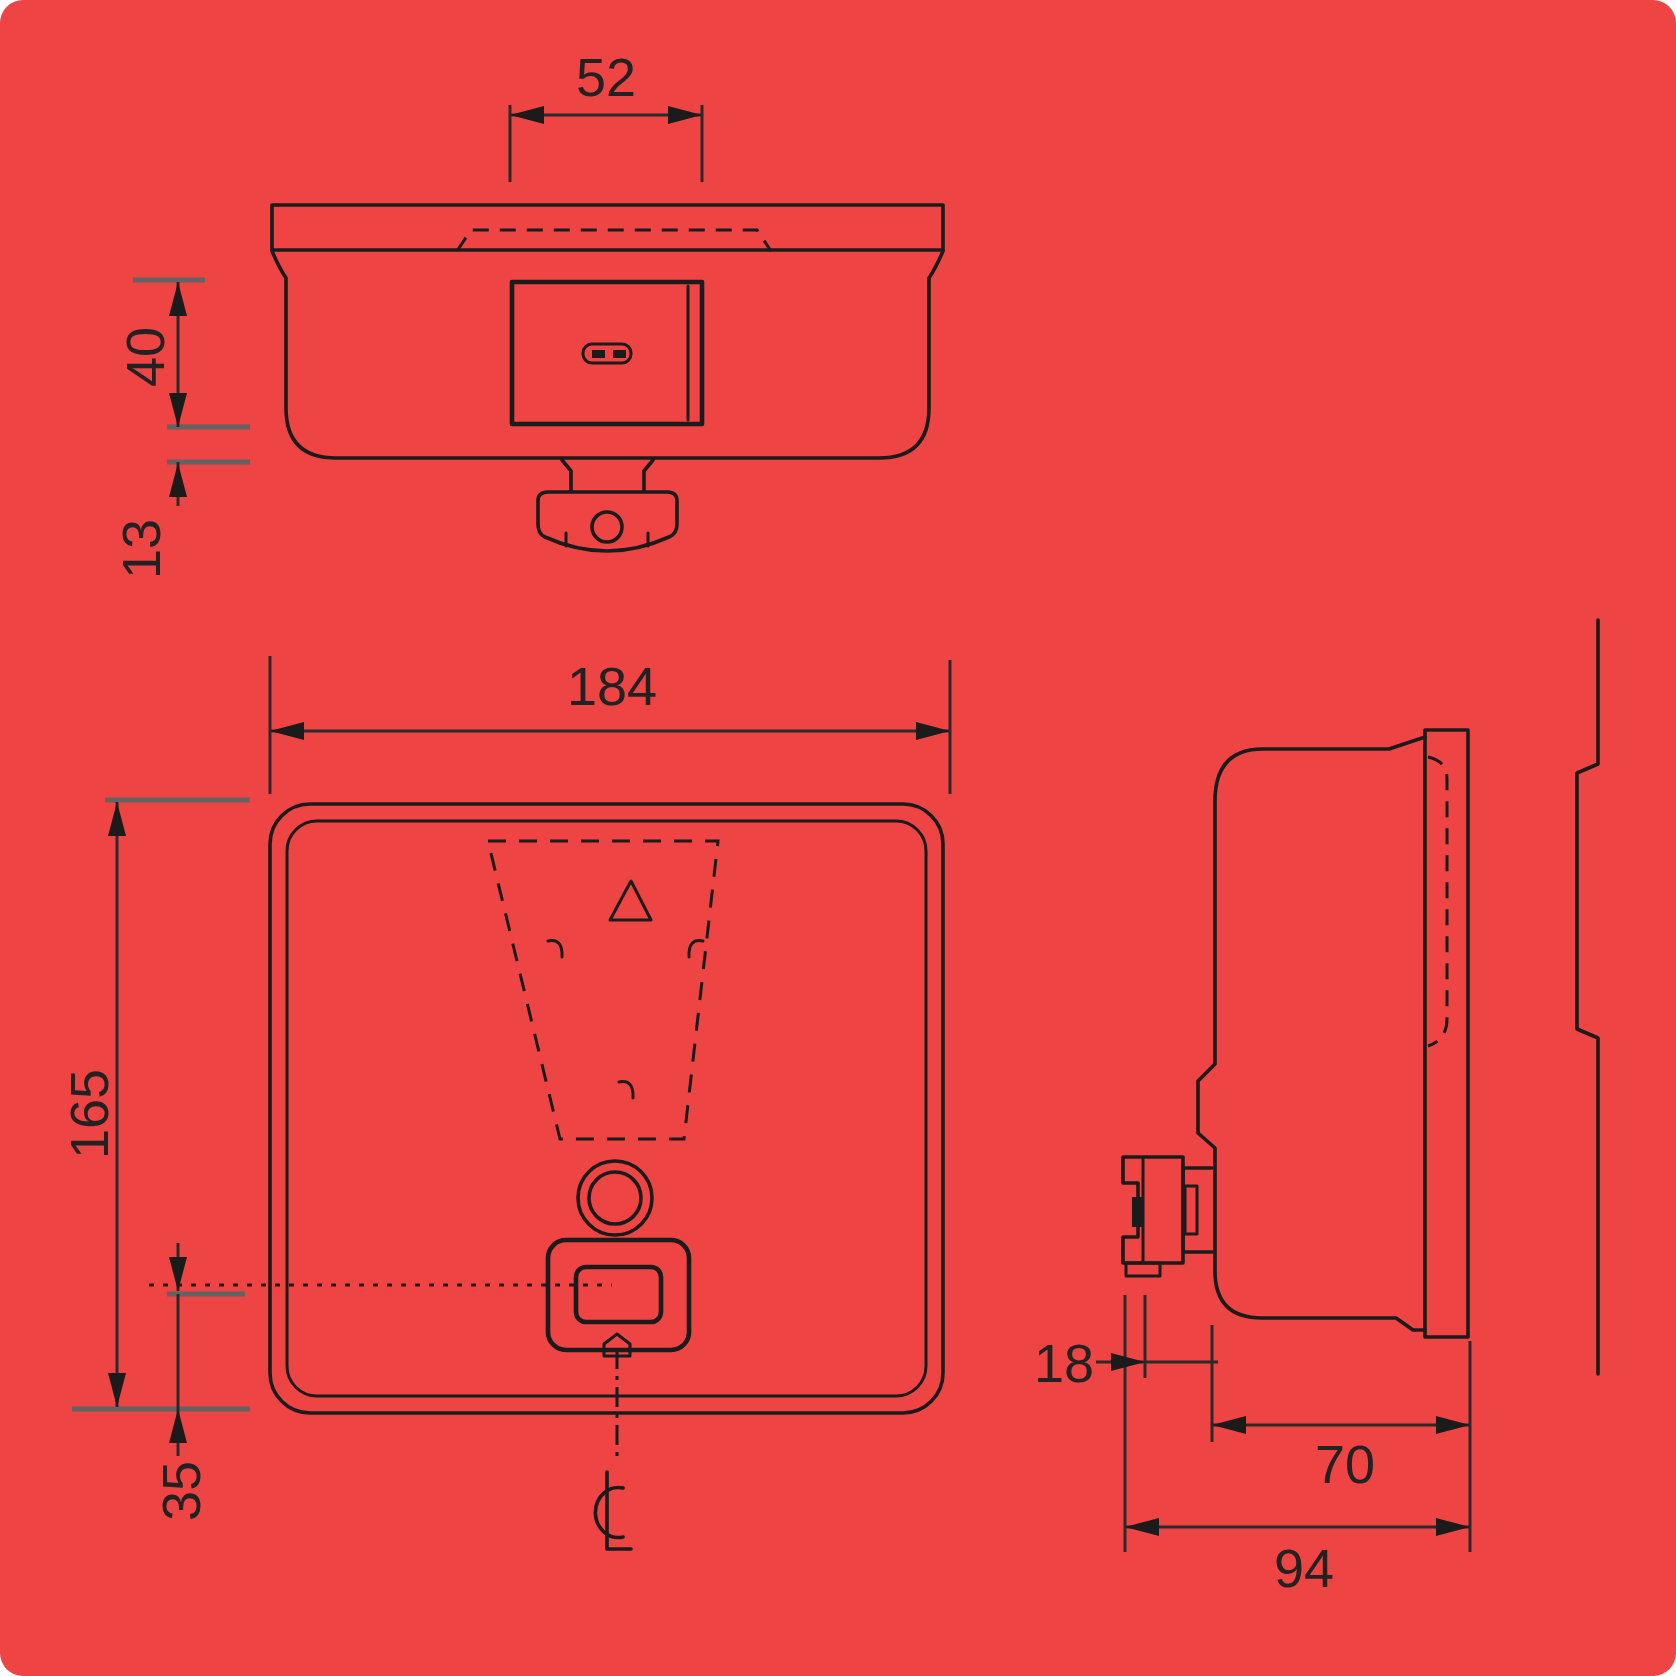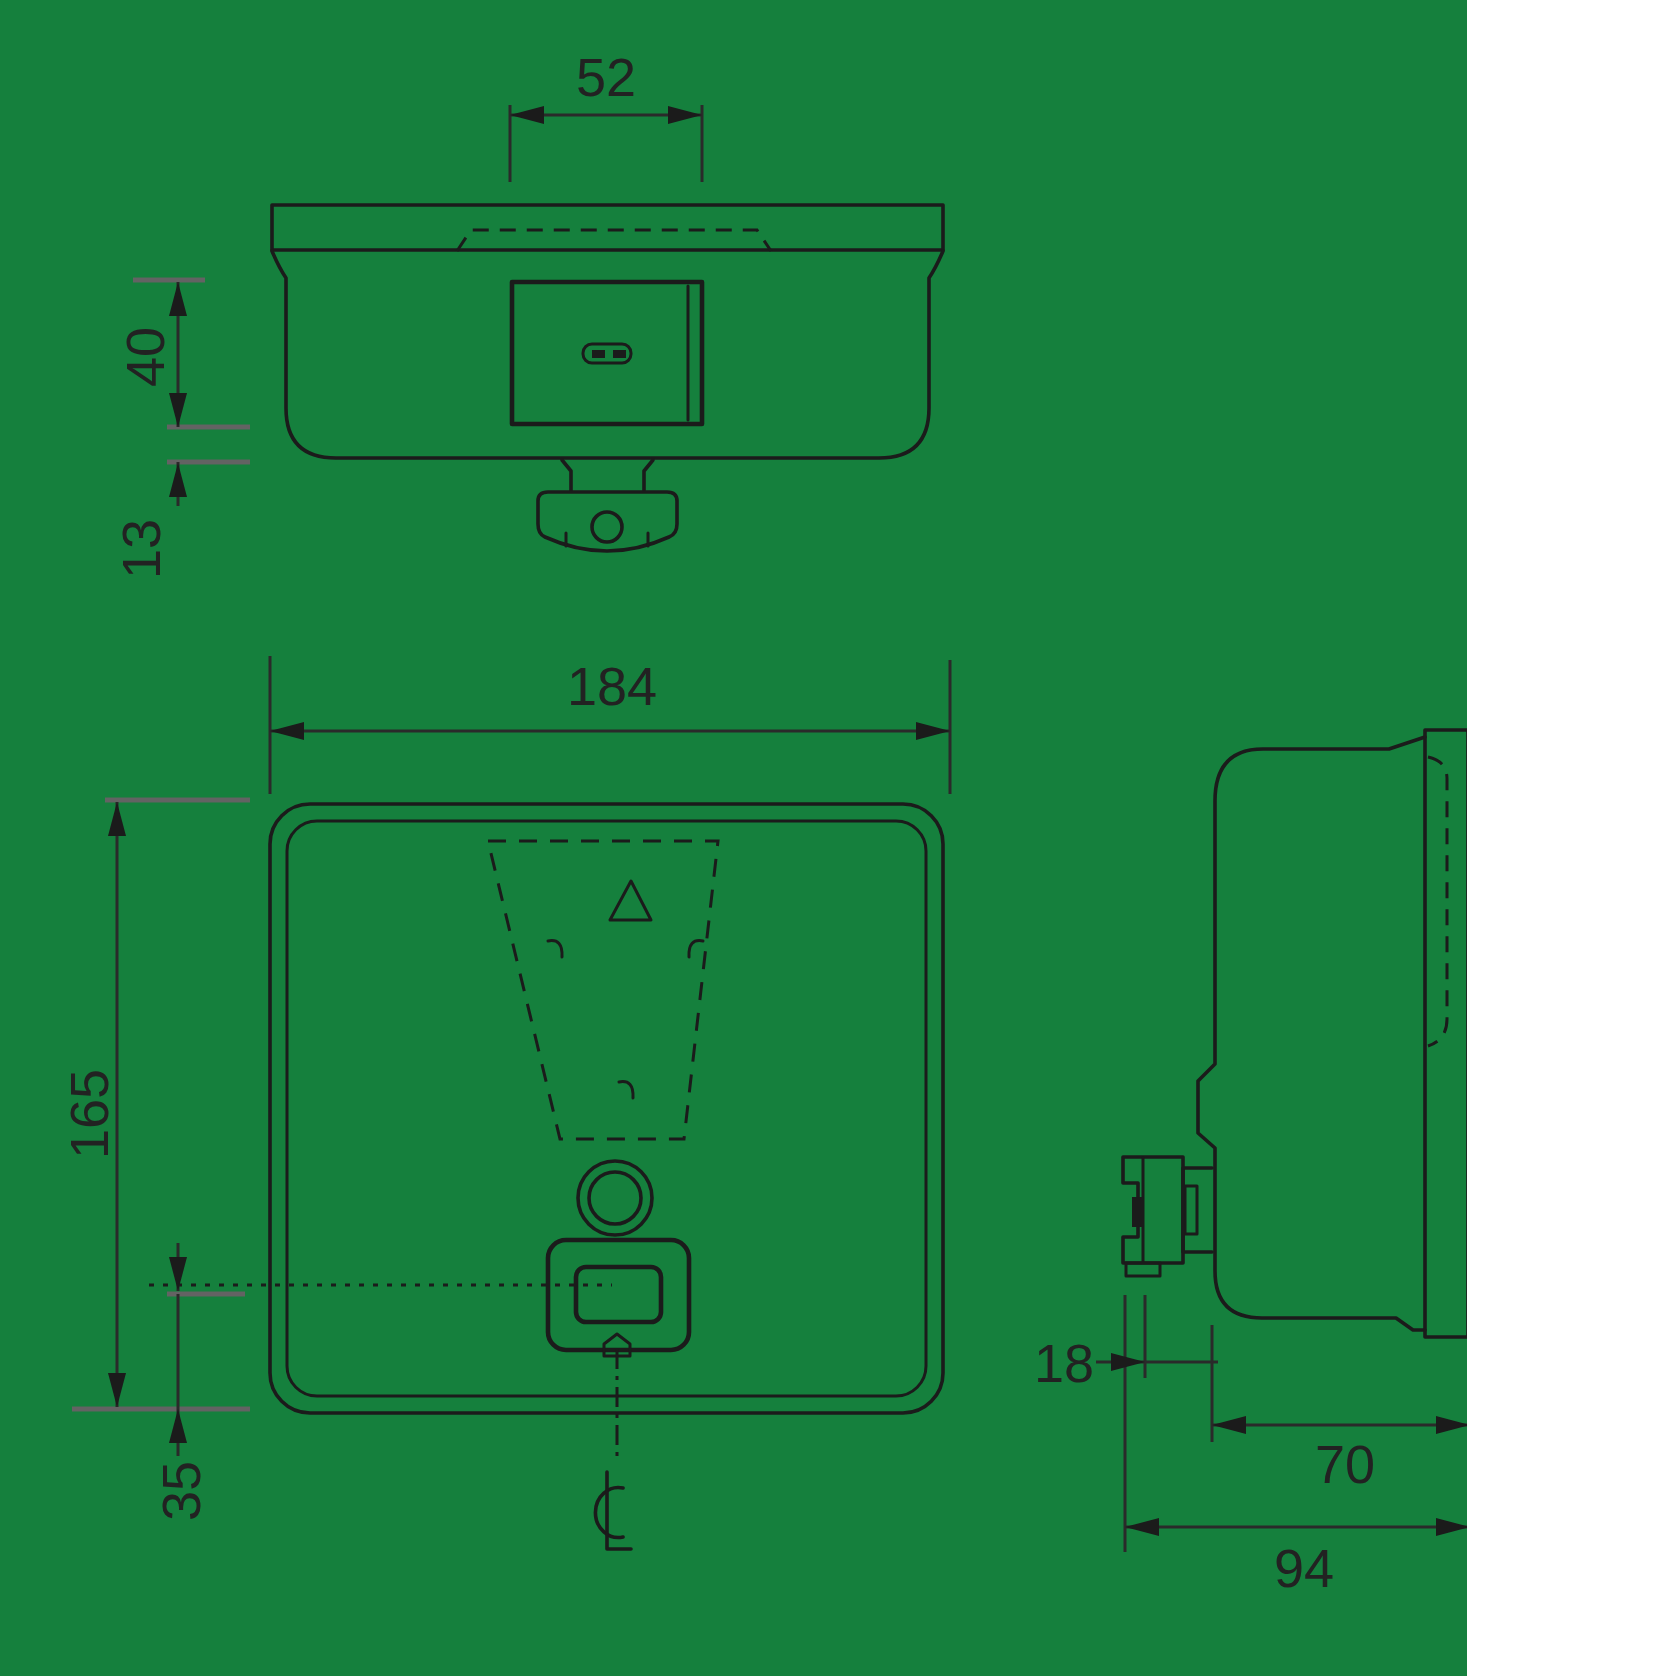--- a/index.html
+++ b/index.html
@@ -1,16 +1,16 @@
 <!DOCTYPE html>
 <html><head>
 <meta charset="utf-8">
 <style>
   html,body{margin:0;padding:0;background:#ffffff;}
-  .stage{width:1467px;height:1676px;position:relative;background:#15803d;overflow:hidden;}
+  .stage{width:1676px;height:1676px;position:relative;background:#ef4444;overflow:hidden;border-radius:23px;}
   svg{display:block;}
   
   .ln   {stroke:#1b1b1b;fill:none;stroke-width:3;stroke-linecap:round;stroke-linejoin:round;}
   .ln2  {stroke:#1b1b1b;fill:none;stroke-width:3.6;stroke-linecap:round;stroke-linejoin:round;}
   .ln3  {stroke:#1b1b1b;fill:none;stroke-width:4.6;stroke-linejoin:round;}
   .dim  {stroke:#2a2a2a;fill:none;stroke-width:3;}
   .extv {stroke:#2a2a2a;fill:none;stroke-width:3;}
   .exth {stroke:#636363;fill:none;stroke-width:5;}
   .arr  {fill:#1b1b1b;stroke:none;}
   .blk  {fill:#1b1b1b;stroke:none;}

